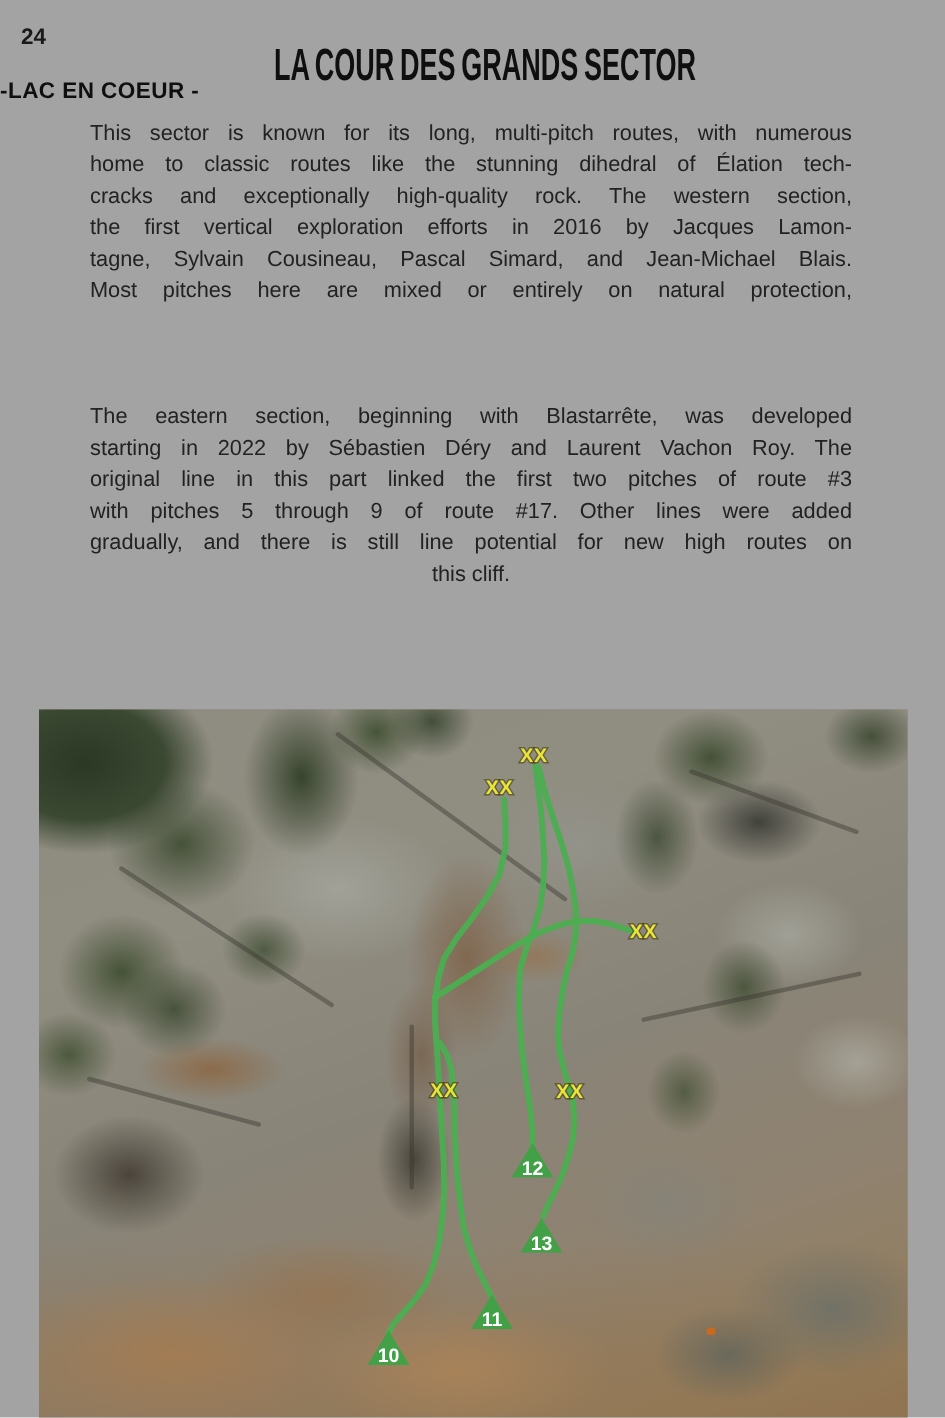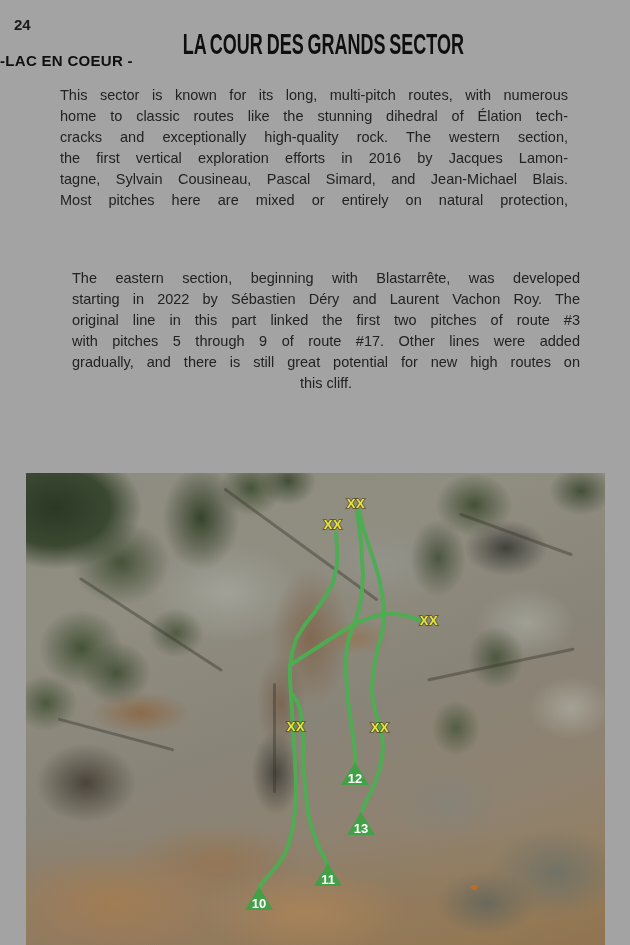--- a/index.html
+++ b/index.html
@@ -7,22 +7,22 @@
         font-family:"Liberation Sans",sans-serif;color:#1e1e1e;}
   .page-number{position:absolute;left:14px;top:16px;font-size:15px;font-weight:700;color:#1a1a1a;}
   .title{position:absolute;top:21px;left:0;width:630px;margin:8px;text-align:center;
          font-size:30px;font-weight:700;color:#0f0f0f;line-height:30px;}
   .title-inner{display:inline-block;transform:scaleX(0.6);transform-origin:50% 50%;
                white-space:nowrap;letter-spacing:0px;word-spacing:-2px;}
   .subtitle{position:absolute;top:52px;left:0;width:630px;
             font-size:15px;font-weight:700;color:#0f0f0f;letter-spacing:0.3px;}
   .para{position:absolute;left:60px;width:508px;font-size:14.5px;line-height:21px;
         color:#222222;}
-  #para1{top:85px;}
-  #para2{top:268px;margin-left:12px;}
+  #para1{top:79px;}
+  #para2{top:268px;}
   .tline{text-align:justify;text-align-last:justify;hyphens:none;}
   .tline.tlast{text-align:center;text-align-last:center;}
   .photo{position:absolute;left:26px;top:473px;width:579px;height:504px;overflow:hidden;
     background-color:#8b8174;
     background-image:
       radial-gradient(ellipse 120px 85px at 30px 35px, rgba(38,52,32,.95) 0%, rgba(44,60,36,.85) 45%, rgba(44,60,36,0) 72%),
       radial-gradient(ellipse 70px 60px at 95px 90px, rgba(52,68,40,.80) 0%, rgba(52,68,40,0) 70%),
       radial-gradient(ellipse 55px 75px at 175px 45px, rgba(45,60,35,.90) 0%, rgba(45,60,35,0) 70%),
       radial-gradient(ellipse 45px 40px at 225px 15px, rgba(58,74,44,.85) 0%, rgba(58,74,44,0) 70%),
       radial-gradient(ellipse 40px 35px at 262px 8px, rgba(47,62,38,.80) 0%, rgba(47,62,38,0) 70%),
@@ -90,21 +90,21 @@
       <div class="tline">the first vertical exploration efforts in 2016 by Jacques Lamon-</div>
       <div class="tline">tagne, Sylvain Cousineau, Pascal Simard, and Jean-Michael Blais.</div>
       <div class="tline">Most pitches here are mixed or entirely on natural protection,</div>
     </div>
 
   <div class="para" id="para2">
       <div class="tline">The eastern section, beginning with Blastarrête, was developed</div>
       <div class="tline">starting in 2022 by Sébastien Déry and Laurent Vachon Roy. The</div>
       <div class="tline">original line in this part linked the first two pitches of route #3</div>
       <div class="tline">with pitches 5 through 9 of route #17. Other lines were added</div>
-      <div class="tline">gradually, and there is still great potential for new high routes on</div>
+      <div class="tline">gradually, and there is still line potential for new high routes on</div>
       <div class="tline tlast">this cliff.</div>
     </div>
 
   <div class="photo">
     <div class="crack c1"></div>
     <div class="crack c2"></div>
     <div class="crack c3"></div>
     <div class="crack c4"></div>
     <div class="crack c5"></div>
     <div class="crack c6"></div>

